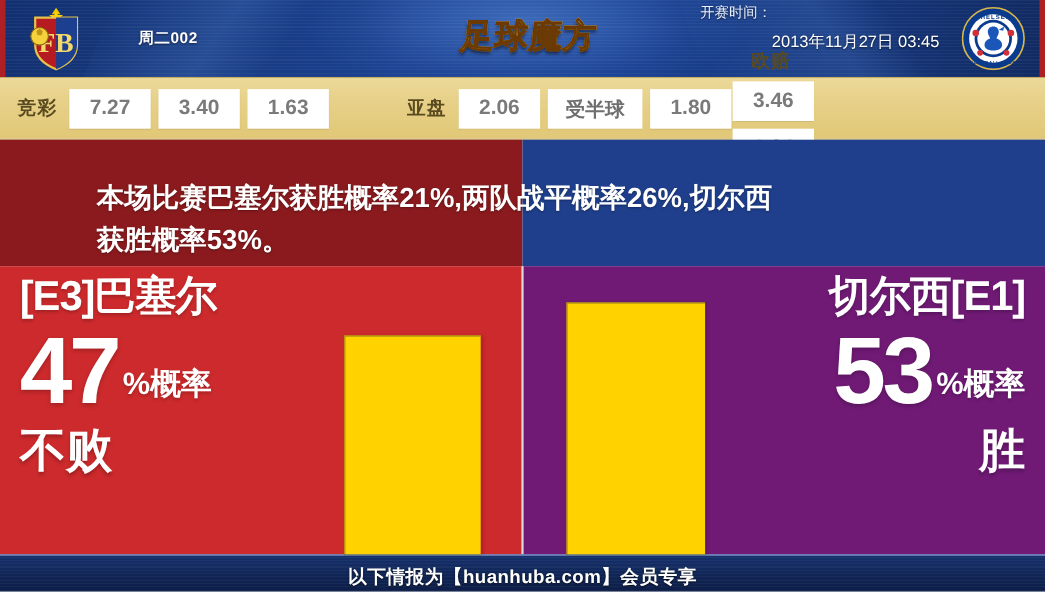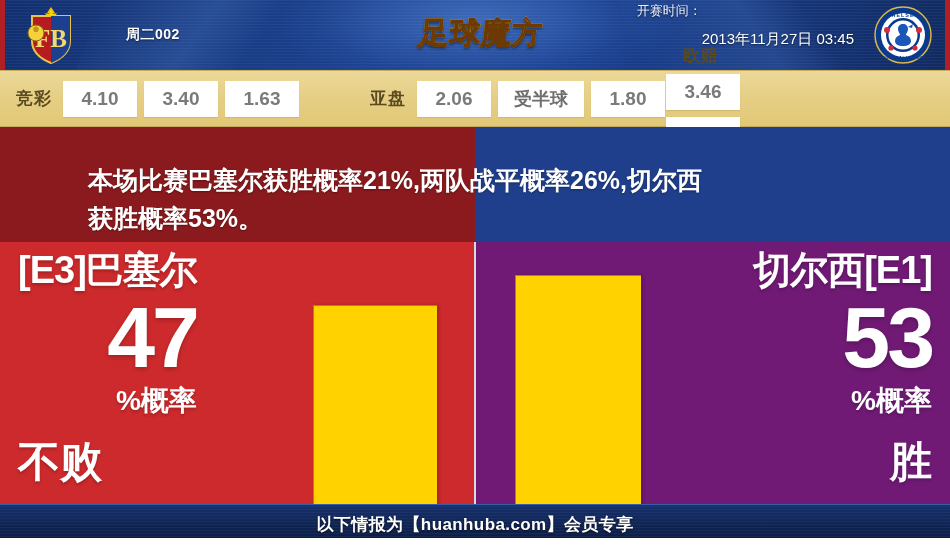--- a/index.html
+++ b/index.html
@@ -157,21 +157,21 @@
   .team-block.left{ left:18px; text-align:left; }
   .team-block.right{ right:18px; text-align:right; }
 
   .team-name{
     font-size:38px; font-weight:bold; line-height:48px;
     letter-spacing:-1px;
     text-shadow:0 2px 3px rgba(0,0,0,.22);
     white-space:nowrap;
   }
   .pct-row{
-    display:flex; align-items:flex-end; margin-top:2px;flex-direction:column;
+    display:flex; align-items:flex-end; margin-top:2px;
   }
   .team-block.right .pct-row{ justify-content:flex-end;margin-left:44px; }
   .pct-num{
     font-size:86px; font-weight:bold; line-height:82px;
     letter-spacing:-3px;
     text-shadow:0 2px 4px rgba(0,0,0,.22);
   }
   .pct-suffix{
     font-size:28px; font-weight:bold; line-height:46px;
     padding-bottom:6px; padding-left:4px;
@@ -272,21 +272,21 @@
         <text x="29" y="11" font-family="'Liberation Sans',sans-serif" font-size="5.4" font-weight="bold" fill="#0a3a8c" text-anchor="middle" letter-spacing="1">CHELSEA</text>
         <text x="29" y="52.5" font-family="'Liberation Sans',sans-serif" font-size="4" font-weight="bold" fill="#0a3a8c" text-anchor="middle" letter-spacing=".6">FOOTBALL CLUB</text>
       </svg>
     </div>
   </div>
 
   <div class="odds-bar">
 
     <div class="odds-group g1">
       <span class="odds-label">竞彩</span>
-      <span class="odds-cell">4.10</span>
+      <span class="odds-cell">7.27</span>
       <span class="odds-cell">3.40</span>
       <span class="odds-cell">1.63</span>
     </div>
 
     <div class="odds-group g2">
       <span class="odds-label">亚盘</span>
       <span class="odds-cell">2.06</span>
       <span class="odds-cell wide">受半球</span>
       <span class="odds-cell">1.80</span>
     </div>

